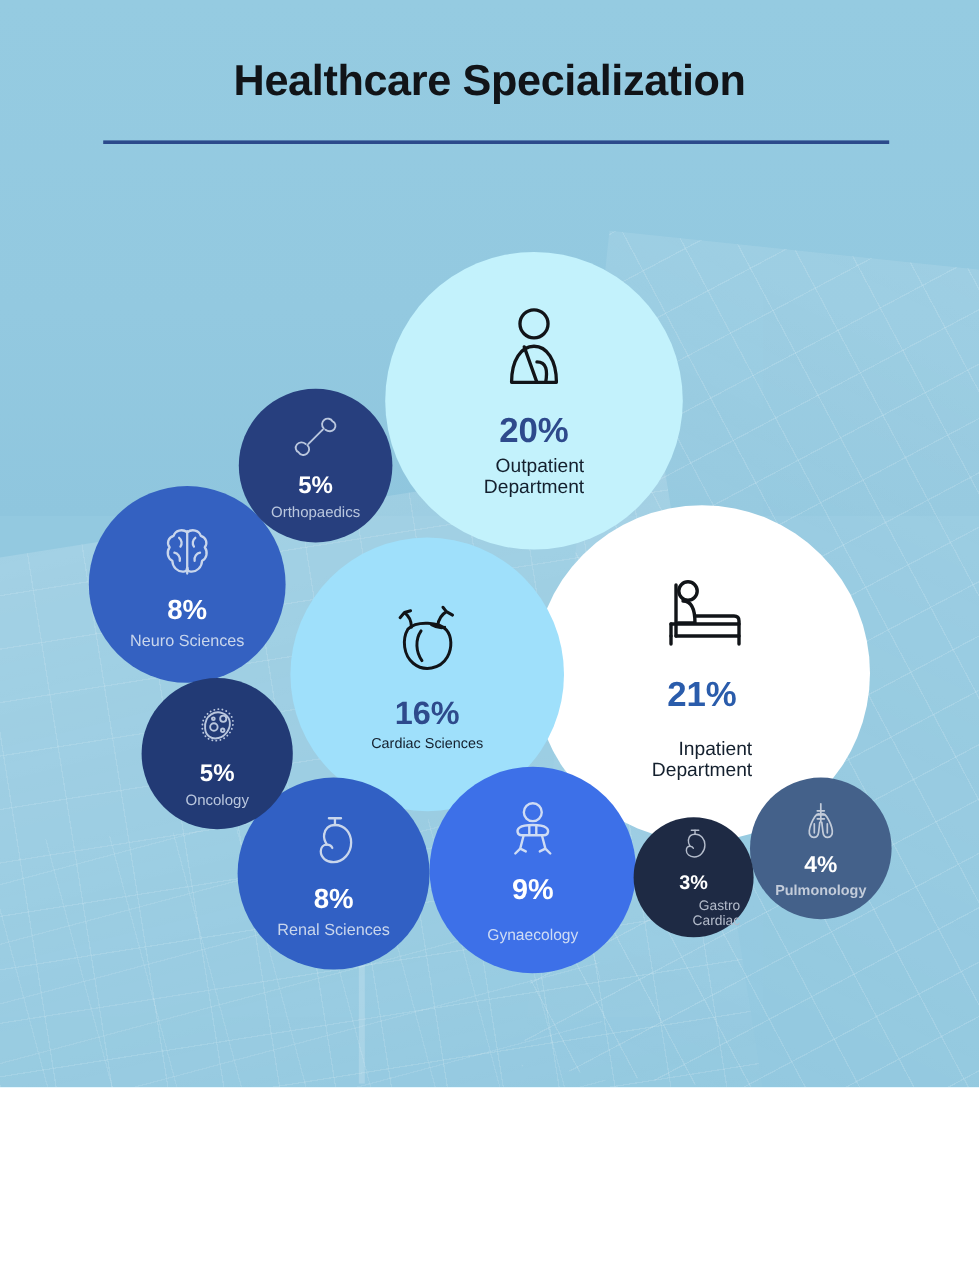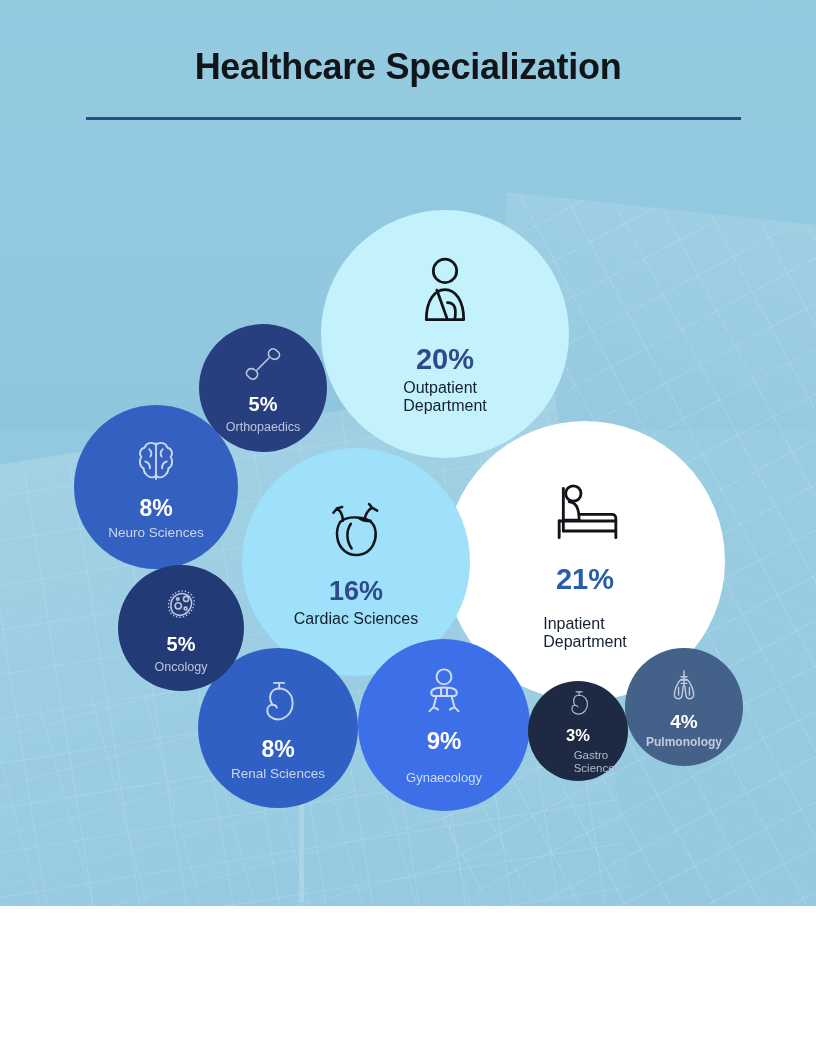--- a/index.html
+++ b/index.html
@@ -85,21 +85,21 @@
   }
 
   
   .bubble {
     position:absolute;
     border-radius:50%;
     display:flex;
     flex-direction:column;
     align-items:center;
     justify-content:center;
-    text-align:left;
+    text-align:right;
     line-height:1.12;
   }
   .bubble .ic { display:block; }
   .bubble .pct { font-weight:bold; }
   .bubble .lbl { font-weight:normal; }
 
   
   #footer {
     position:absolute; left:0; top:906px;
     width:816px; height:150px;
@@ -154,21 +154,21 @@
       </div>
       <div class="bubble" style="left: 242px; top: 448px; width: 228px; height: 228px; background: rgb(159, 224, 251);">
         <span class="ic" style="margin-bottom: 6px;"><svg width="70" height="70" viewBox="0 0 48 48" aria-hidden="true">
             <path d="M13 18 C9.5 24 10.5 33 16 37.5 C22 42.5 31.5 41 35.5 34 C38.5 28.5 38 22 35 18.5 C31 14 18 13 13 18 Z" fill="none" stroke="#111418" stroke-width="1.7" stroke-linecap="round" stroke-linejoin="round"></path>
             <path d="M15 17 C15 13 13 10 11 8.5 M11 8.5 L8.5 11.5 M11 8.5 L14.5 7.5" fill="none" stroke="#111418" stroke-width="1.7" stroke-linecap="round" stroke-linejoin="round"></path>
             <path d="M30 16 C30.5 12 32.5 9.5 35 8 M35 8 L38.5 10 M35 8 L33 5.5" fill="none" stroke="#111418" stroke-width="1.7" stroke-linecap="round" stroke-linejoin="round"></path>
             <path d="M20.5 19 C17 24 17.5 31 21 36" fill="none" stroke="#111418" stroke-width="1.7" stroke-linecap="round" stroke-linejoin="round"></path>
             <path d="M26.5 15.5 C29 17 31.5 17.5 34 17" fill="none" stroke="#111418" stroke-width="1.7" stroke-linecap="round" stroke-linejoin="round"></path>
           </svg></span>
         <div class="pct" style="font-size: 27px; color: rgb(46, 74, 140);">16%</div>
-        <div class="lbl" style="font-size: 16px; color: rgb(20, 32, 46); margin-top: 4px;">
+        <div class="lbl" style="font-size: 12px; color: rgb(20, 32, 46); margin-top: 4px;">
           <div>Cardiac Sciences</div>
         </div>
       </div>
       <div class="bubble" style="left: 358px; top: 639px; width: 172px; height: 172px; background: rgb(61, 112, 232);">
         <span class="ic" style="margin-bottom: 4px;"><svg width="56" height="56" viewBox="0 0 48 48" aria-hidden="true">
             <circle cx="24" cy="11" r="6.4" fill="none" stroke="#cfdcf4" stroke-width="1.7" stroke-linecap="round" stroke-linejoin="round"></circle>
             <path d="M14.5 22 C18 19.5 30 19.5 33.5 22 C36 23.8 35 27.5 32 27.5 L16 27.5 C13 27.5 12 23.8 14.5 22 Z" fill="none" stroke="#cfdcf4" stroke-width="1.7" stroke-linecap="round" stroke-linejoin="round"></path>
             <path d="M17.5 27.5 L15 37 M15 37 L11.5 40.5 M15 37 L19 39" fill="none" stroke="#cfdcf4" stroke-width="1.7" stroke-linecap="round" stroke-linejoin="round"></path>
             <path d="M30.5 27.5 L33 37 M33 37 L36.5 40.5 M33 37 L29 39" fill="none" stroke="#cfdcf4" stroke-width="1.7" stroke-linecap="round" stroke-linejoin="round"></path>
             <path d="M21.5 21 L21.5 27 M26.5 21 L26.5 27" fill="none" stroke="#cfdcf4" stroke-width="1.7" stroke-linecap="round" stroke-linejoin="round"></path>
@@ -248,21 +248,21 @@
         <span class="ic" style="margin-bottom: 2px;"><svg width="33" height="33" viewBox="0 0 48 48" aria-hidden="true">
             <path d="M25 7 L25 12" fill="none" stroke="#b4bccb" stroke-width="1.7" stroke-linecap="round" stroke-linejoin="round"></path>
             <path d="M20.5 7 L29.5 7" fill="none" stroke="#b4bccb" stroke-width="1.7" stroke-linecap="round" stroke-linejoin="round"></path>
             <path d="M25 12 C32.5 12 37 18 37 25 C37 33 31 39.5 24 39.5 C18.5 39.5 14.5 36 14.5 31.5 C14.5 28.5 16.5 26.5 19 26.5 C21 26.5 22.5 27.5 23 29" fill="none" stroke="#b4bccb" stroke-width="1.7" stroke-linecap="round" stroke-linejoin="round"></path>
             <path d="M25 12 C20.5 12 17.5 15 17 19" fill="none" stroke="#b4bccb" stroke-width="1.7" stroke-linecap="round" stroke-linejoin="round"></path>
             <path d="M17 19 C16.5 22.5 18 25 19 26.5" fill="none" stroke="#b4bccb" stroke-width="1.7" stroke-linecap="round" stroke-linejoin="round"></path>
           </svg></span>
         <div class="pct" style="font-size: 16.5px; color: rgb(255, 255, 255);">3%</div>
         <div class="lbl" style="font-size: 11.5px; color: rgb(180, 188, 203); margin-top: 4px; margin-left: 38px;">
           <div>Gastro</div>
-          <div>Sciences</div>
+          <div>Cardiac</div>
         </div>
       </div>
     </div>
 
   <div id="footer">
     
 
     
 
     

